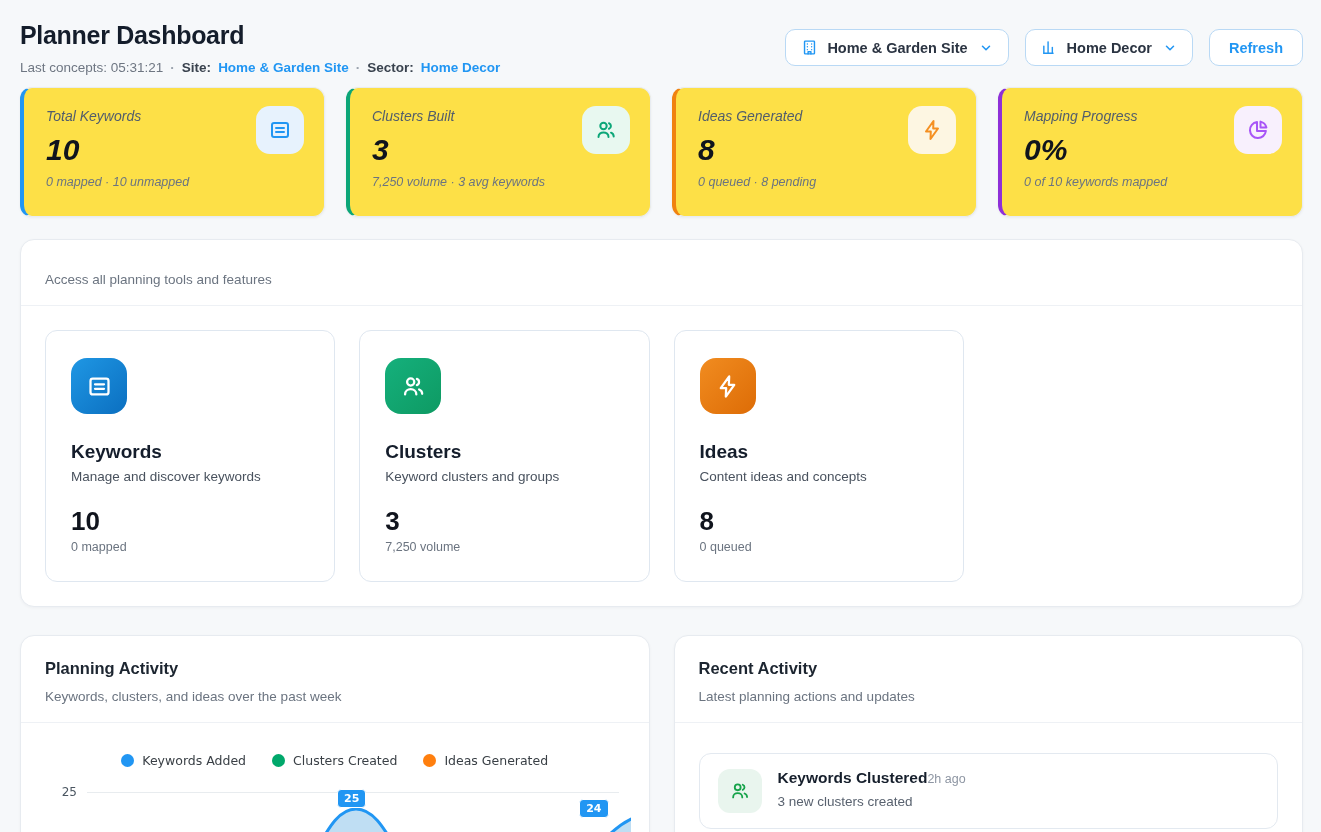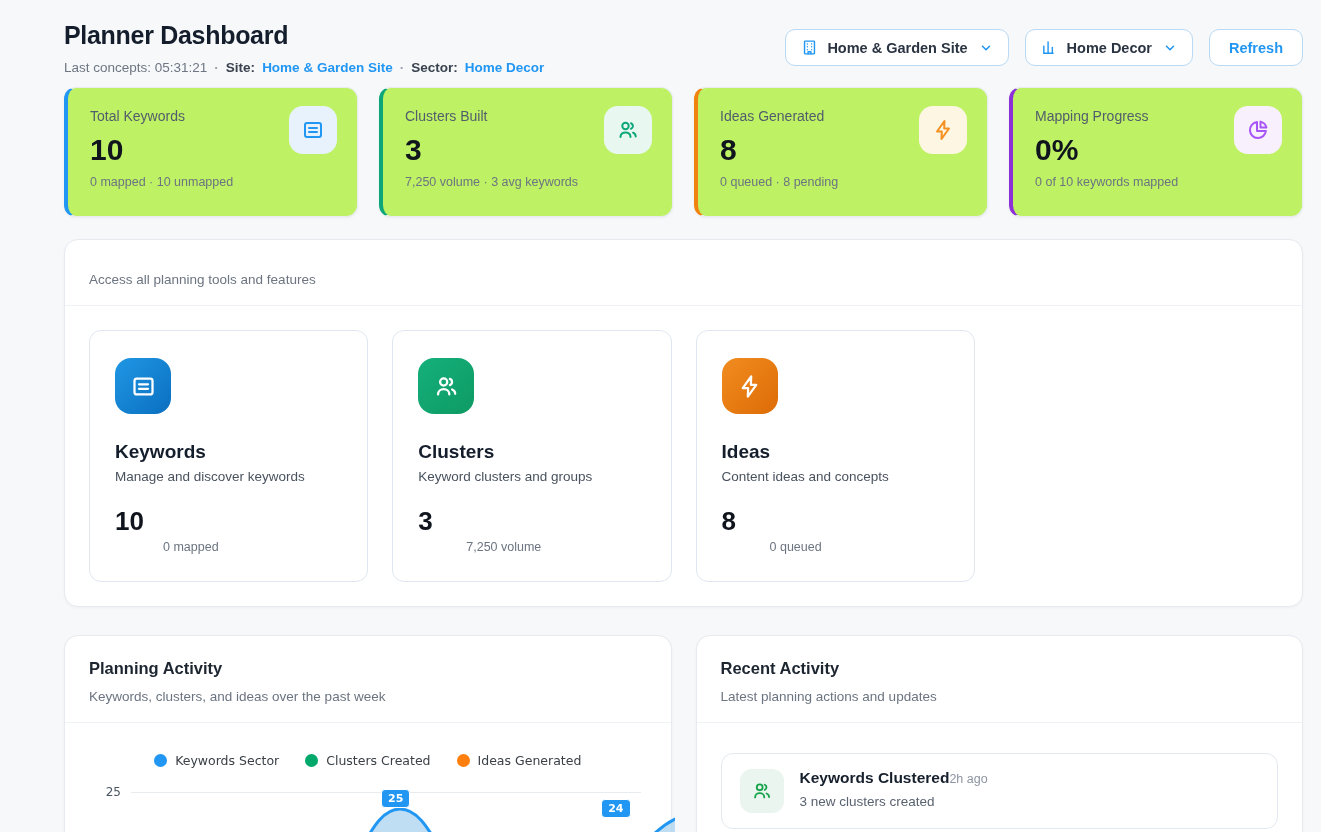--- a/index.html
+++ b/index.html
@@ -4,21 +4,21 @@
 <style>
   * { margin:0; padding:0; box-sizing:border-box; }
   html,body { width:1321px; height:832px; }
   body {
     font-family:"Liberation Sans", sans-serif;
     background:#f6f8fa;
     color:#1b2430;
     overflow:hidden;
     position:relative;
   }
-  .page { width:1321px; height:832px; overflow:hidden;padding-left:44px; }
+  .page { width:1321px; height:832px; overflow:hidden; }
 
   
   .header { display:flex; justify-content:space-between; align-items:flex-start; padding:20px 18px 0 20px; }
   .page-title { font-size:25px; font-weight:800; color:#141d2b; letter-spacing:-0.3px; line-height:30px; }
   .sub-row { margin-top:8px; font-size:13.5px; color:#6e7682; display:flex; align-items:center; gap:7px; line-height:19px; }
   .sub-row .lbl { color:#39424e; font-weight:700; }
   .sub-row .lnk { color:#2196f3; font-weight:700; text-decoration:none; cursor:pointer; }
   .sub-row .dot { color:#9aa2ad; font-weight:700; }
 
   .header-actions { display:flex; gap:16px; margin-top:9px; }
@@ -29,23 +29,24 @@
     font-size:14.5px; font-weight:700; color:#2b3442;
     font-family:"Liberation Sans", sans-serif;
   }
   .refresh-btn { color:#2196f3; padding:0 19px; }
   .btn-ic { color:#2196f3; display:flex; }
   .chev { color:#2196f3; display:flex; margin-left:2px; }
 
   
   .stats { display:grid; grid-template-columns:repeat(4,1fr); gap:21px; margin:10px 18px 0 20px; }
   .stat-card {
-    position:relative; background:#bef264; border:1px solid #e8ecf1; border-left-width:4px; border-left-style:solid;
+    position:relative; background:#fde047; border:1px solid #e8ecf1; border-left-width:4px; border-left-style:solid;
     border-radius:12px; padding:20px 20px 18px 22px; min-height:130px;
     box-shadow:0 1px 3px rgba(16,24,40,0.05);
+    font-style:italic;
   }
   .stat-card.acc-blue   { border-left-color:#2196f3; }
   .stat-card.acc-green  { border-left-color:#0ca678; }
   .stat-card.acc-orange { border-left-color:#f0820f; }
   .stat-card.acc-purple { border-left-color:#8e30d8; }
   .stat-label { font-size:14px; color:#525d6b; }
   .stat-value { font-size:30px; font-weight:800; color:#10141d; margin-top:9px; line-height:34px; }
   .stat-detail { font-size:12.5px; color:#6b7480; margin-top:8px; }
   .stat-icon-box { position:absolute; top:18px; right:20px; width:48px; height:48px; border-radius:14px; display:flex; align-items:center; justify-content:center; }
   .ib-blue   { background:#e7f2fd; color:#2196f3; }
@@ -61,21 +62,21 @@
   .modules-grid { display:grid; grid-template-columns:repeat(4,1fr); gap:24px; padding:24px; }
   .module-card { background:#fff; border:1px solid #dfe7f0; border-radius:12px; padding:27px 25px; min-height:237px; cursor:pointer; }
   .module-icon { width:56px; height:56px; border-radius:16px; display:flex; align-items:center; justify-content:center; color:#fff; }
   .mg-blue   { background:linear-gradient(135deg,#1f97e4,#0b6fc0); }
   .mg-green  { background:linear-gradient(135deg,#15b07c,#0e9a63); }
   .mg-orange { background:linear-gradient(135deg,#f18c20,#dd6c06); }
   .mg-purple { background:linear-gradient(135deg,#7b52e2,#5a2fc4); }
   .module-title { font-size:19px; font-weight:800; color:#141d2b; margin-top:27px; }
   .module-desc { font-size:13.5px; color:#49525e; margin-top:6px; }
   .module-value { font-size:26px; font-weight:800; color:#10141d; margin-top:23px; line-height:28px; }
-  .module-detail { font-size:12.5px; color:#6b7480; margin-top:5px;margin-left:48px; }
+  .module-detail { font-size:12.5px; color:#6b7480; margin-top:5px; }
 
   
   .bottom-grid { display:grid; grid-template-columns:1fr 1fr; gap:24px; margin:28px 18px 0 20px; }
   .bottom-card { background:#fff; border:1px solid #e7ebf0; border-radius:14px; min-height:430px; box-shadow:0 1px 3px rgba(16,24,40,0.04); }
   .card-body { padding:30px 24px 24px 24px; }
 
   
   .legend { display:flex; justify-content:center; gap:26px; font-family:"DejaVu Sans", sans-serif; }
   .legend-item { display:flex; align-items:center; gap:8px; cursor:pointer; }
   .legend-dot { width:13px; height:13px; border-radius:50%; }
@@ -268,21 +269,21 @@
 
     <div class="bottom-card">
       <div class="panel-header">
         <div class="panel-title">Planning Activity</div>
         <div class="panel-sub">Keywords, clusters, and ideas over the past week</div>
       </div>
       <div class="card-body">
         <div class="legend">
           <div class="legend-item">
             <span class="legend-dot ld-blue"></span>
-            <span class="legend-label">Keywords Sector</span>
+            <span class="legend-label">Keywords Added</span>
           </div>
           <div class="legend-item">
             <span class="legend-dot ld-green"></span>
             <span class="legend-label">Clusters Created</span>
           </div>
           <div class="legend-item">
             <span class="legend-dot ld-orange"></span>
             <span class="legend-label">Ideas Generated</span>
           </div>
         </div>

